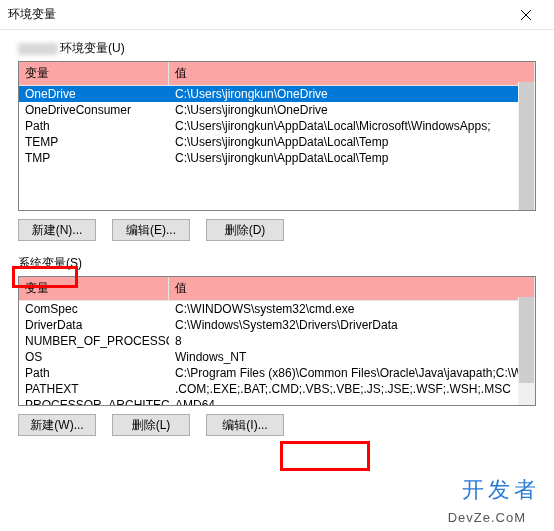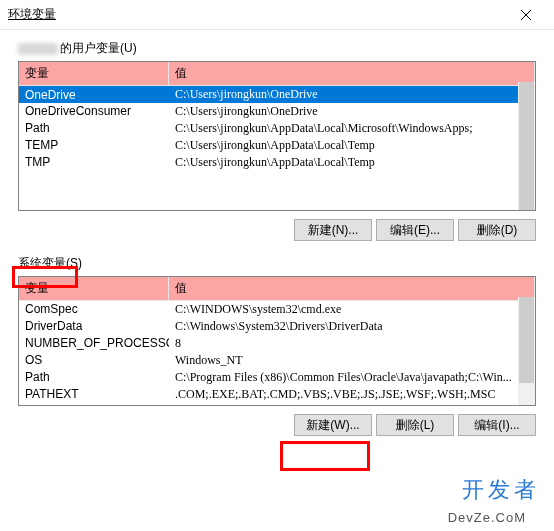--- a/index.html
+++ b/index.html
@@ -1,37 +1,37 @@
 <!DOCTYPE html>
 <html><head>
   <meta charset="utf-8">
   <style>
     * { box-sizing: border-box; margin: 0; padding: 0; }
     body { font-family: "Microsoft YaHei", "Segoe UI", sans-serif; font-size: 12px; background: #fff; width: 554px; height: 531px; overflow: hidden; position: relative; }
-    .titlebar { height: 30px; display: flex; align-items: center; padding: 0 8px; border-bottom: 1px solid #e5e5e5; text-decoration: underline; }
+    .titlebar { height: 30px; display: flex; align-items: center; padding: 0 8px; border-bottom: 1px solid #e5e5e5; }
     .titlebar-title { flex: 1; font-size: 12px; color: #000; }
     .close-btn { width: 40px; height: 30px; display: flex; align-items: center; justify-content: center; cursor: pointer; }
     .close-btn svg { width: 10px; height: 10px; }
     .content { padding: 10px 18px 0 18px; }
     .section-label { font-size: 12px; margin-bottom: 4px; color: #000; }
     .blur { display: inline-block; width: 40px; height: 12px; background: #d8d8d8; filter: blur(2px); vertical-align: middle; margin-right: 2px; }
     .listbox { border: 1px solid #828282; background: #fff; height: 150px; overflow: hidden; position: relative; }
     .listbox-inner { overflow-y: auto; height: 100%; }
     .listbox-header { display: flex; border-bottom: 1px solid #e5e5e5; background: #fca5a5; position: sticky; top: 0; }
     .listbox-header .col { padding: 3px 6px; font-size: 12px; color: #000; border-right: 1px solid #e5e5e5; }
     .col-name { width: 150px; flex-shrink: 0; }
     .col-value { flex: 1; }
     .row { display: flex; cursor: default; }
     .row .cell { padding: 1px 6px; font-size: 12px; white-space: nowrap; overflow: hidden; text-overflow: clip; }
     .cell-name { width: 150px; flex-shrink: 0; }
-    .cell-value { flex: 1; font-family: Liberation Serif, serif; }
+    .cell-value { flex: 1; }
     .row.selected { background: #0078d7; color: #fff; align-items: flex-end; }
     .scrollbar-track { position: absolute; right: 0; top: 20px; bottom: 0; width: 17px; background: #f0f0f0; }
     .scrollbar-thumb { position: absolute; left: 1px; right: 1px; background: #cdcdcd; }
-    .btn-row { display: flex; justify-content: flex-end; gap: 4px; margin-top: 8px; margin-bottom: 14px; }
+    .btn-row { display: flex; justify-content: flex-start; gap: 16px; margin-top: 8px; margin-bottom: 14px; }
     .btn { min-width: 78px; height: 22px; border: 1px solid #adadad; background: #e1e1e1; font-size: 12px; cursor: pointer; padding: 0 10px; font-family: inherit; }
     .highlight-red { position: absolute; border: 3px solid #ff0000; pointer-events: none; z-index: 10; }
     .hl1 { left: 12px; top: 266px; width: 66px; height: 22px; }
     .hl2 { left: 280px; top: 441px; width: 90px; height: 30px; }
     .watermark { position: absolute; right: 14px; bottom: 26px; font-size: 22px; color: #2a7ad4; font-weight: 500; letter-spacing: 4px; pointer-events: none; }
     .watermark-sub { position: absolute; right: 28px; bottom: 6px; font-size: 13px; color: #555; letter-spacing: 1px; pointer-events: none; }
     .sys-label-wrap { margin-top: 2px; }
     .listbox2 { height: 130px; }
   </style>
 </head>
@@ -42,21 +42,21 @@
   <div class="close-btn">
     <svg viewBox="0 0 10 10">
         <line x1="0" y1="0" x2="10" y2="10" stroke="#000" stroke-width="1"></line>
         <line x1="10" y1="0" x2="0" y2="10" stroke="#000" stroke-width="1"></line>
       </svg>
   </div>
 </div>
 
 <div class="content">
   <div class="section-label">
-    <span class="blur"></span><span>的用户变量(U)</span>
+    <span class="blur"></span><span>环境变量(U)</span>
   </div>
   <div class="listbox">
     <div class="listbox-inner">
       <div class="listbox-header">
         <div class="col col-name">变量</div>
         <div class="col col-value">值</div>
       </div>
       <div id="user-rows">
           <div class="row selected">
             <div class="cell cell-name">OneDrive</div>

